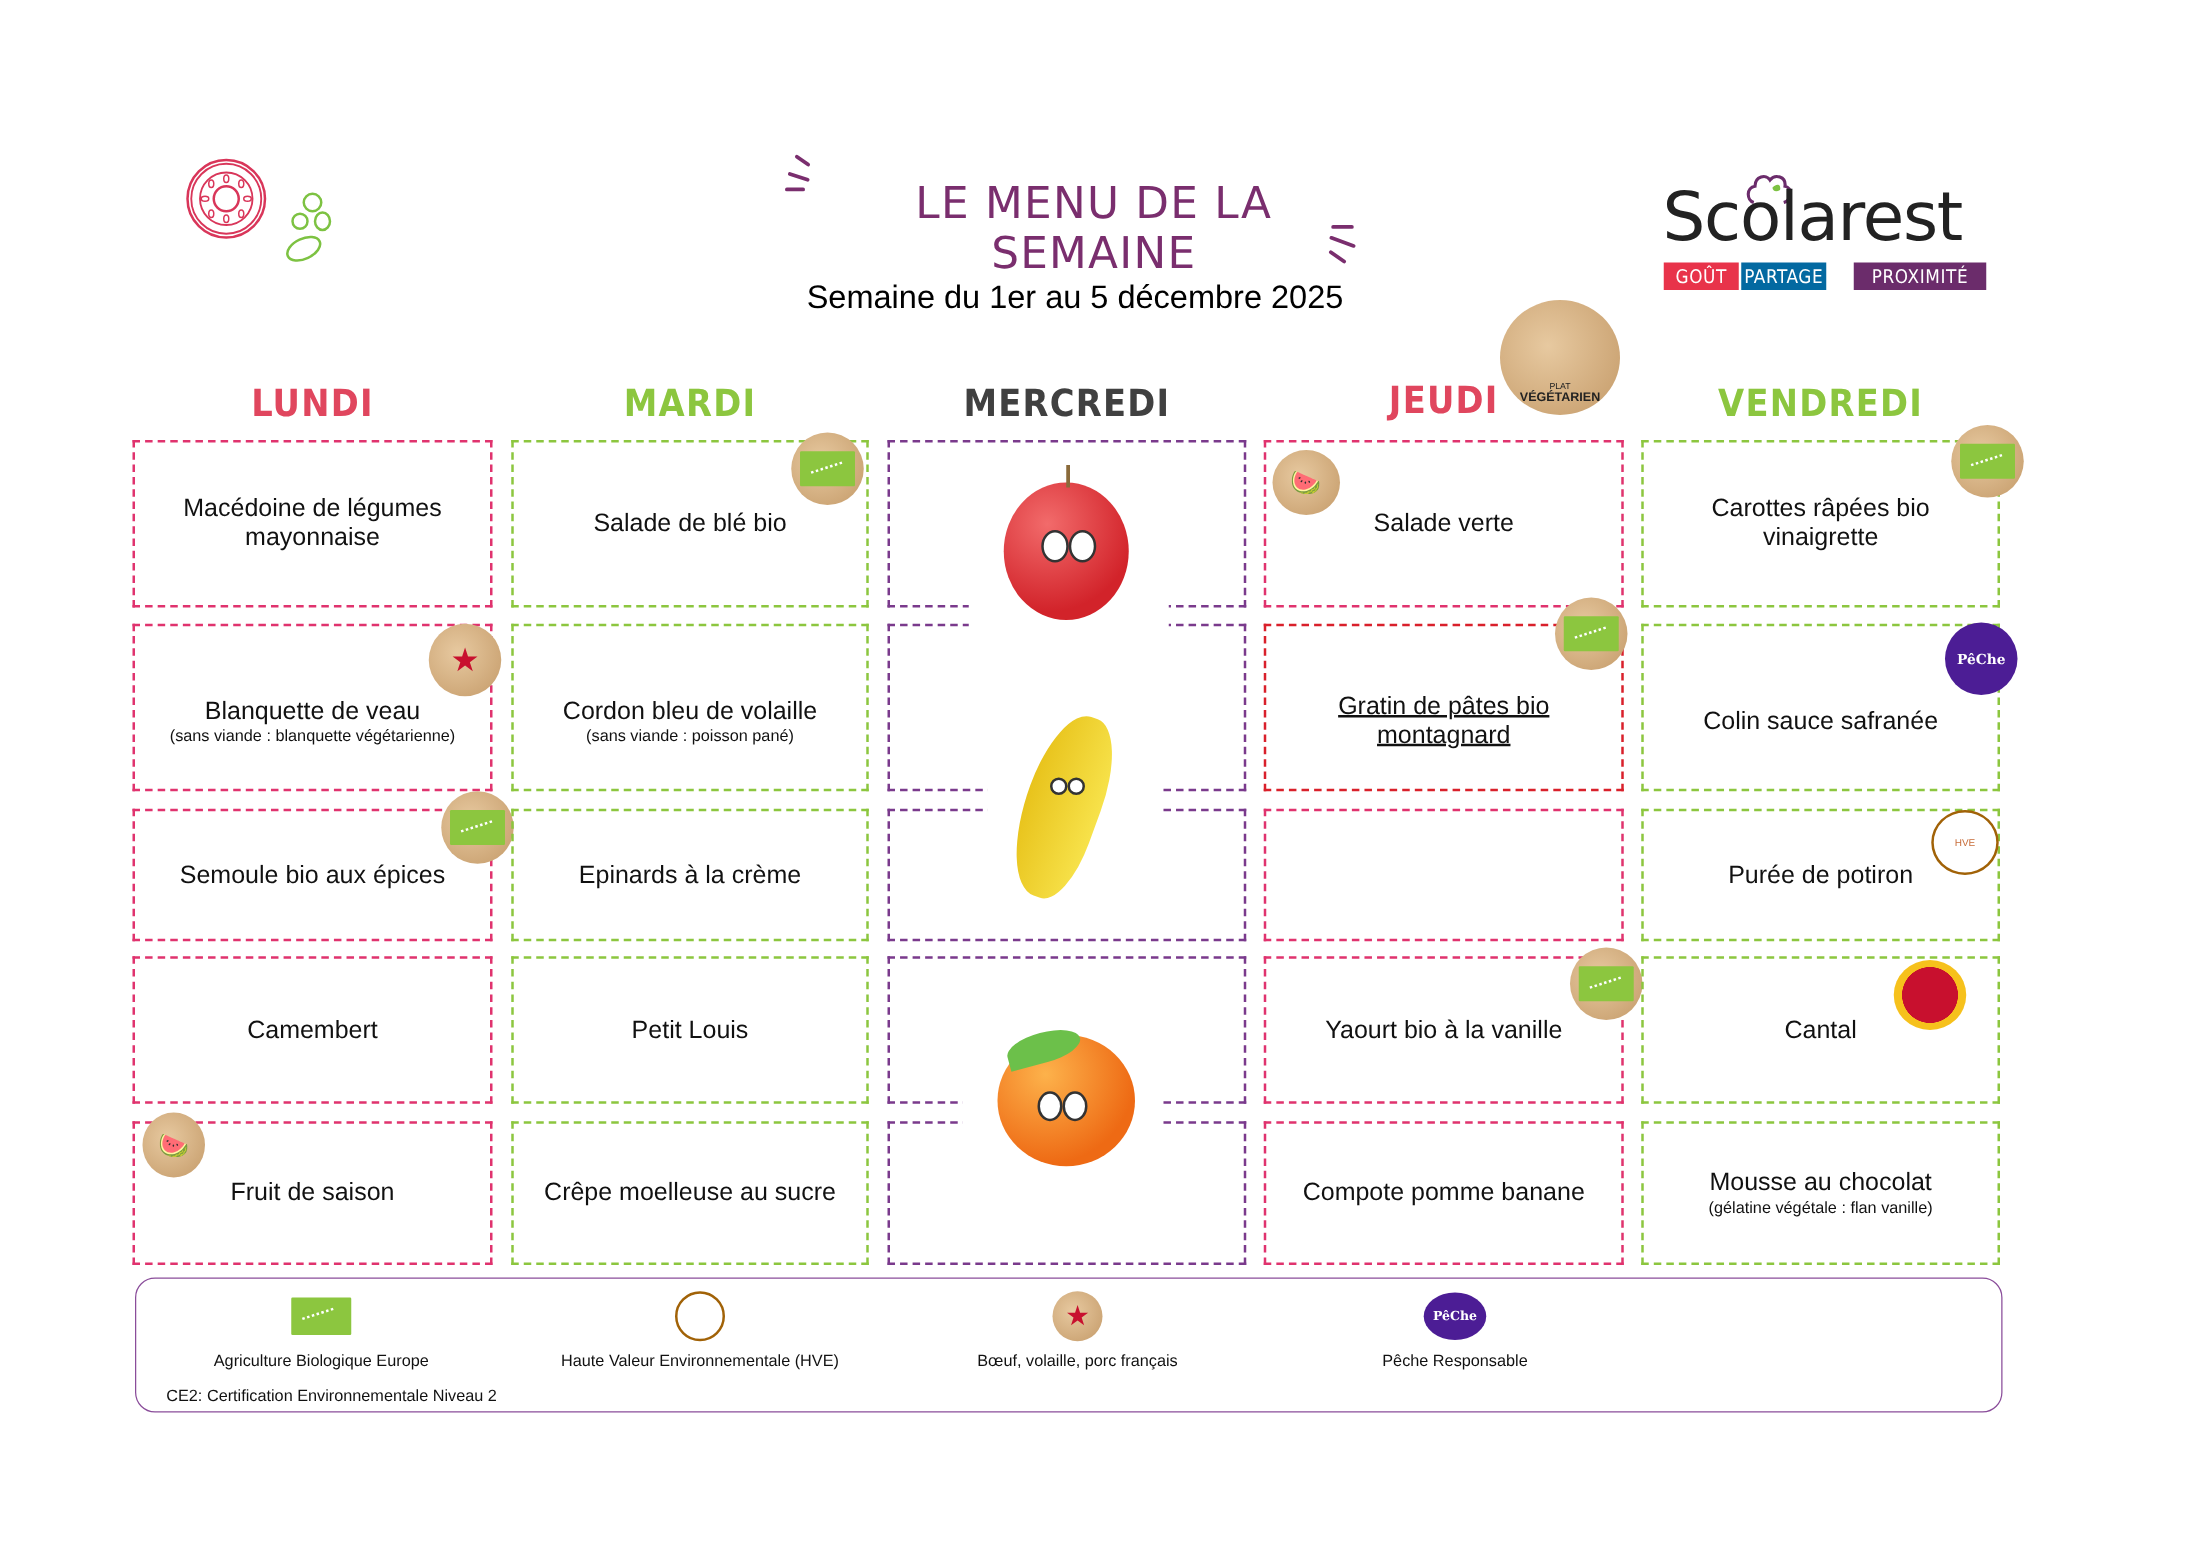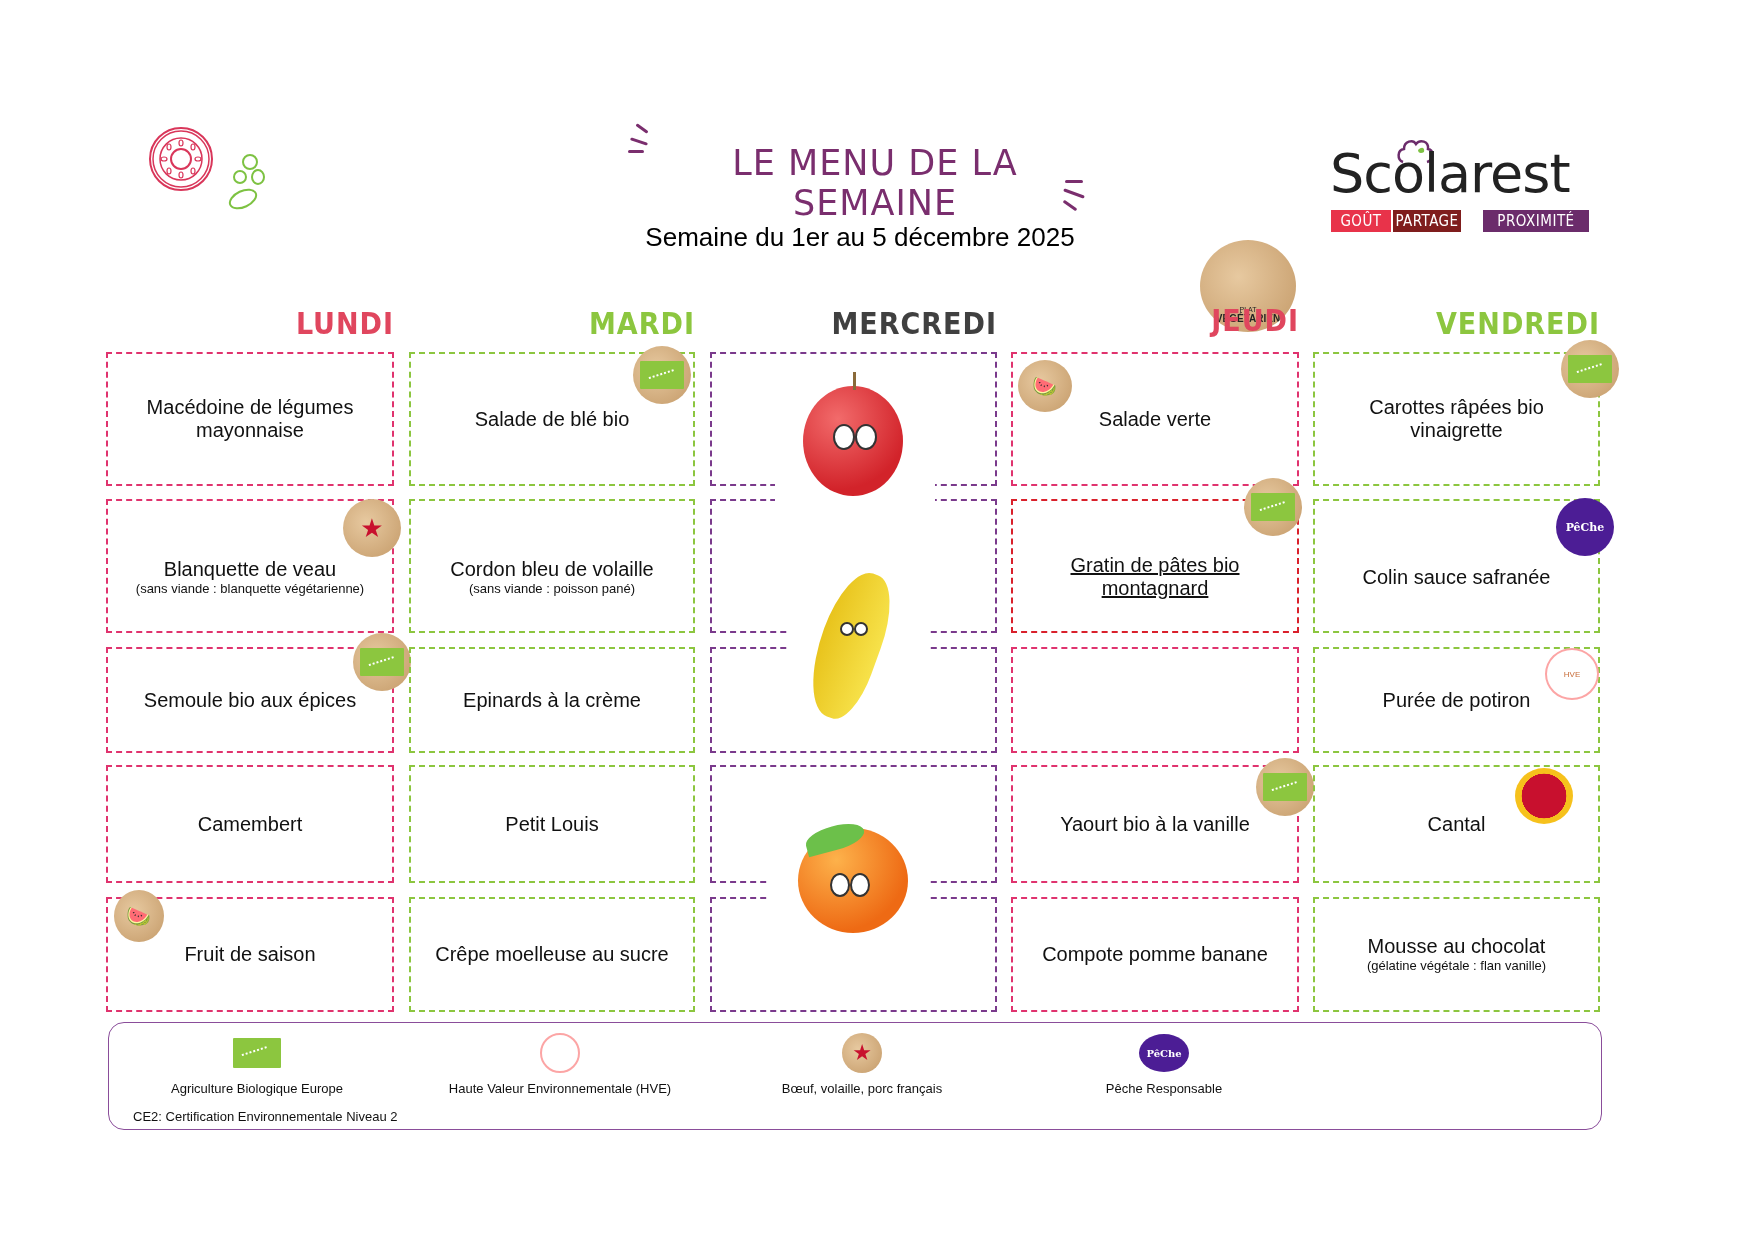--- a/index.html
+++ b/index.html
@@ -1,30 +1,30 @@
 <!DOCTYPE html>
 <html><head>
 <meta charset="utf-8">
 <style>
   html, body { margin:0; padding:0; background:#ffffff; }
   body { width:1755px; height:1241px; position:relative; overflow:hidden; font-family:"Liberation Sans", sans-serif; color:#111; }
   .abs { position:absolute; }
   .title { left:660px; top:143px; width:430px; text-align:center; font-family:"DejaVu Sans", sans-serif; font-size:35px; letter-spacing:1px; color:#7a2e6e; font-weight:400; }
   .subtitle { left:560px; top:222px; width:600px; text-align:center; font-size:26px; font-weight:normal; color:#000; }
   .dash-l { position:absolute; height:3px; background:#7a2e6e; border-radius:2px; }
-  .dayhead { position:absolute; top:306px; text-align:right; font-family:"DejaVu Sans Condensed","DejaVu Sans", sans-serif; font-size:30px; font-weight:bold; letter-spacing:1px; }
+  .dayhead { position:absolute; top:306px; text-align:center; font-family:"DejaVu Sans Condensed","DejaVu Sans", sans-serif; font-size:30px; font-weight:bold; letter-spacing:1px; }
   .cell { position:absolute; box-sizing:border-box; border-width:2px; border-style:dashed; display:flex; flex-direction:column; align-items:center; justify-content:center; text-align:center; }
   .cell .main { font-size:20px; line-height:23px; color:#111; padding:0 6px; }
   .cell .sub { font-size:13px; line-height:16px; color:#111; }
   .badge { position:absolute; width:58px; height:58px; border-radius:50%; background:radial-gradient(circle at 40% 40%, #e7c9a0, #c49a68); display:flex; align-items:center; justify-content:center; overflow:hidden; }
   .bio-flag { width:44px; height:28px; background:#8cc63f; border-radius:1px; position:relative; }
   .bio-flag::after { content:""; position:absolute; left:9px; top:12px; width:26px; height:5px; border-top:2px dotted #fff; transform:rotate(-18deg); }
   .peche { background:#4c1d95; color:#fff; font-size:11px; font-weight:bold; font-family:"DejaVu Serif", serif; }
   .aop { background:radial-gradient(circle, #c8102e 55%, #f6c11c 56%); }
-  .hve { background:#fff; border:2px solid #fca5a5; box-sizing:border-box; color:#c86d3a; font-size:8px; }
+  .hve { background:#fff; border:2px solid #a16207; box-sizing:border-box; color:#c86d3a; font-size:8px; }
   .vf { font-size:26px; color:#c8102e; }
   .frais { font-size:20px; }
   .legend { left:108px; top:1022px; width:1494px; height:108px; box-sizing:border-box; border:1.5px solid #8a4d9a; border-radius:16px; }
   .leg-item { position:absolute; top:0; width:300px; text-align:center; }
   .leg-icon { margin:10px auto 0; width:50px; height:40px; display:flex; align-items:center; justify-content:center; }
   .leg-label { font-size:13px; margin-top:8px; color:#111; }
   .leg-note { position:absolute; left:24px; top:86px; font-size:13px; color:#111; }
   .logo-txt { left:1330px; top:142px; font-family:"DejaVu Sans", sans-serif; font-size:54px; color:#222; letter-spacing:-1px; }
   .tag { position:absolute; top:210px; height:22px; color:#fff; font-size:15px; font-family:"DejaVu Sans Condensed","DejaVu Sans", sans-serif; display:flex; align-items:center; justify-content:center; letter-spacing:0.5px; }
   .fruit { position:absolute; border-radius:50%; }
@@ -63,21 +63,21 @@
 <div class="dash-l" style="left:1063px;top:192px;width:22px;transform:rotate(20deg);"></div>
 <div class="dash-l" style="left:1062px;top:204px;width:16px;transform:rotate(35deg);"></div>
 <div class="abs subtitle">Semaine du 1er au 5 décembre 2025</div>
 
 <svg class="abs" style="left:1395px;top:136px;" width="40" height="32" viewBox="0 0 40 32">
   <path d="M8 26 C2 24 2 14 9 13 C9 5 18 3 21 8 C25 3 34 5 33 13 C39 14 39 24 32 26" fill="none" stroke="#6b2c6b" stroke-width="2.5"></path>
   <path d="M23 14 C27 10 30 12 29 16 C26 18 23 17 23 14Z" fill="#7dc242"></path>
 </svg>
 <div class="abs logo-txt">Scolarest</div>
 <div class="tag" style="left:1331px;width:60px;background:#e8334a;">GOÛT</div>
-<div class="tag" style="left:1393px;width:68px;background:#7f1d1d;">PARTAGE</div>
+<div class="tag" style="left:1393px;width:68px;background:#0369a1;">PARTAGE</div>
 <div class="tag" style="left:1483px;width:106px;background:#6b2c6b;">PROXIMITÉ</div>
 
 <div class="badge" style="left:1200px;top:240px;width:96px;height:92px;flex-direction:column;justify-content:flex-end;padding-bottom:8px;box-sizing:border-box;">
   <span style="font-size:7px;color:#222;">PLAT</span>
   <span style="font-size:10px;font-weight:bold;color:#222;">VÉGÉTARIEN</span>
 </div>
 
 <div class="dayhead" style="left:106px;width:288px;color:#e0465e;">LUNDI</div>
 <div class="dayhead" style="left:409px;width:286px;color:#8cc63f;">MARDI</div>
 <div class="dayhead" style="left:710px;width:287px;color:#404040;">MERCREDI</div>

